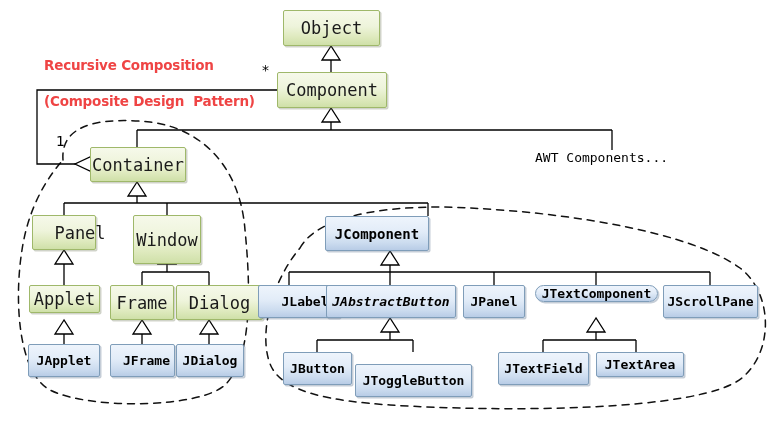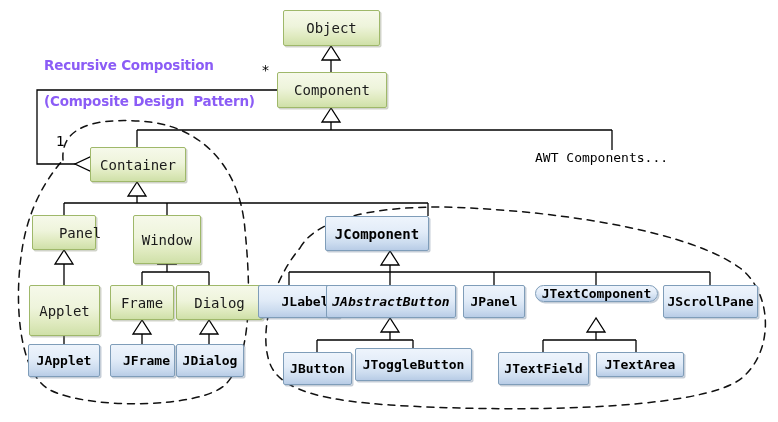--- a/index.html
+++ b/index.html
@@ -1,28 +1,28 @@
 <!DOCTYPE html>
 <html><head>
 <meta charset="utf-8">
 <style>
   html,body{margin:0;padding:0;background:#ffffff;}
   #stage{position:relative;width:778px;height:422px;background:#ffffff;
          font-family:"DejaVu Sans Mono",monospace;overflow:hidden;}
   svg.layer{position:absolute;left:0;top:0;width:778px;height:422px;}
 
   .title{position:absolute;font-family:"DejaVu Sans",sans-serif;font-weight:bold;
-         color:#8b5cf6;font-size:13.5px;line-height:18px;white-space:pre;letter-spacing:-0.2px;}
+         color:#ef4444;font-size:13.5px;line-height:18px;white-space:pre;letter-spacing:-0.2px;}
 
   .node{position:absolute;box-sizing:border-box;display:flex;align-items:center;
         justify-content:center;white-space:nowrap;border-radius:2px;}
 
   .green{border:1px solid #9fb86a;
          background:linear-gradient(180deg,#f6f9ea 0%,#eef4db 45%,#dfeabf 75%,#cfe0a8 100%);
-         color:#1a1a1a;font-size:14px;font-weight:400;
+         color:#1a1a1a;font-size:17px;font-weight:400;
          box-shadow:1.5px 1.5px 0 rgba(120,130,100,.35);}
 
   .blue{border:1px solid #7f9db9;
         background:linear-gradient(180deg,#eef4fc 0%,#e2ecf8 45%,#ccdcef 78%,#b8cce6 100%);
         color:#000;font-size:13px;font-weight:bold;
         box-shadow:1.5px 1.5px 0 rgba(110,130,155,.4);}
 
   .blue.abstract{font-style:italic;}
 
   .awtlabel{position:absolute;color:#000;font-size:13px;white-space:nowrap;}
@@ -137,21 +137,21 @@
   </div>
 
   <div class="node green" style="left:32px;top:215px;width:64px;height:35px;padding-left:32px;">
     <span>Panel</span>
   </div>
 
   <div class="node green" style="left:133px;top:215px;width:68px;height:49px;">
     <span>Window</span>
   </div>
 
-  <div class="node green" style="left:29px;top:285px;width:71px;height:51px;">
+  <div class="node green" style="left:29px;top:285px;width:71px;height:28px;">
     <span>Applet</span>
   </div>
 
   <div class="node green" style="left:110px;top:285px;width:64px;height:35px;">
     <span>Frame</span>
   </div>
 
   <div class="node green" style="left:176px;top:285px;width:87px;height:35px;">
     <span>Dialog</span>
   </div>
@@ -189,21 +189,21 @@
   </div>
 
   <div class="node blue" style="left:663px;top:285px;width:95px;height:33px;">
     <span>JScrollPane</span>
   </div>
 
   <div class="node blue" style="left:283px;top:352px;width:69px;height:33px;">
     <span>JButton</span>
   </div>
 
-  <div class="node blue" style="left:355px;top:348px;width:117px;height:33px;">
+  <div class="node blue" style="left:355px;top:364px;width:117px;height:33px;">
     <span>JToggleButton</span>
   </div>
 
   <div class="node blue" style="left:498px;top:352px;width:91px;height:33px;">
     <span>JTextField</span>
   </div>
 
   <div class="node blue" style="left:596px;top:352px;width:88px;height:25px;">
     <span>JTextArea</span>
   </div>

